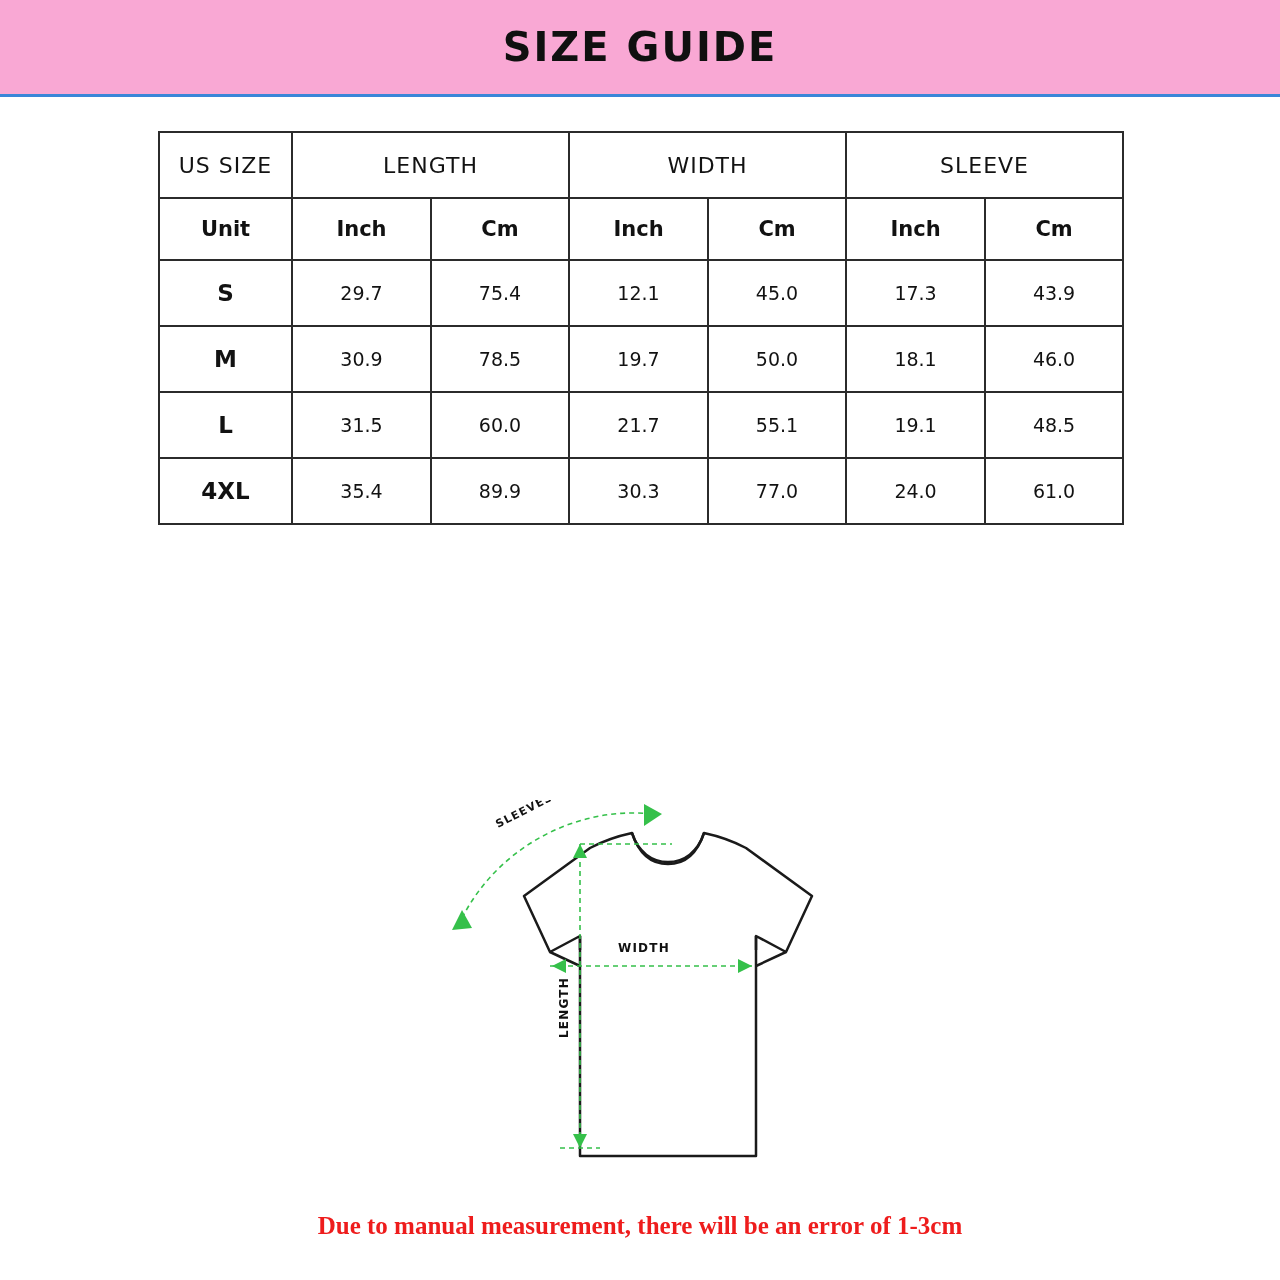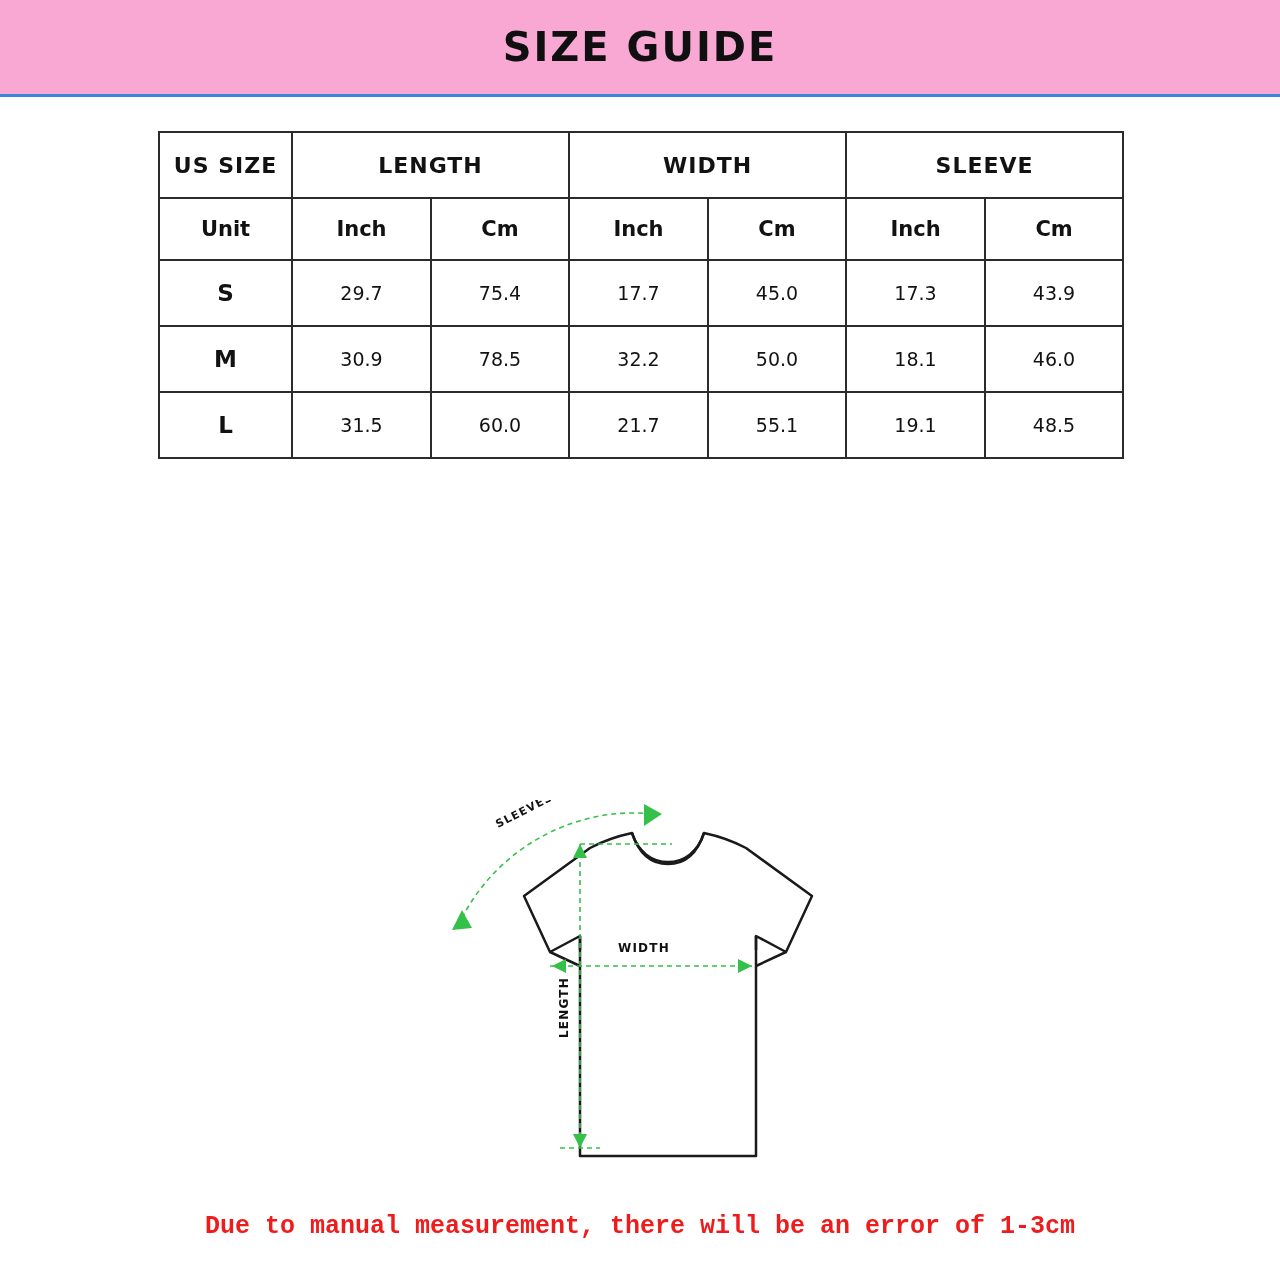--- a/index.html
+++ b/index.html
@@ -55,21 +55,21 @@
     background: #ffffff;
   }
   
   col.c-size   { width: 133px; }
   col.c-sub    { width: 139px; }
   col.c-sub2   { width: 138px; }
 
   tr.row-group th {
     height: 66px;
     font-size: 22px;
-    font-weight: bold;
+    font-weight: normal;
     letter-spacing: 1px;
     font-family: "DejaVu Sans", sans-serif;
   }
   tr.row-unit th {
     height: 62px;
     font-size: 21px;
     font-weight: bold;
     font-family: "DejaVu Sans", sans-serif;
   }
   tr.row-data td {
@@ -92,21 +92,21 @@
 
   
   .footnote {
     position: absolute;
     left: 0; top: 1212px;
     width: 1280px;
     text-align: center;
     font-size: 25px;
     font-weight: bold;
     color: #ee1c1c;
-    font-family: Liberation Mono, monospace;
+    font-family: Liberation Serif, serif;
   }
 </style>
 </head>
 <body>
 
 <div id="page">
 
   <div class="banner">
     <div class="banner-title">SIZE GUIDE</div>
   </div>
@@ -137,42 +137,51 @@
           <th>Cm</th>
           <th>Inch</th>
           <th>Cm</th>
         </tr>
       </thead>
       <tbody>
         <tr class="row-data">
           <td class="size-cell">S</td>
           <td>29.7</td>
           <td>75.4</td>
-          <td>17.7</td>
+          <td>12.1</td>
           <td>45.0</td>
           <td>17.3</td>
           <td>43.9</td>
         </tr>
         <tr class="row-data">
           <td class="size-cell">M</td>
           <td>30.9</td>
           <td>78.5</td>
-          <td>32.2</td>
+          <td>19.7</td>
           <td>50.0</td>
           <td>18.1</td>
           <td>46.0</td>
         </tr>
         <tr class="row-data">
           <td class="size-cell">L</td>
           <td>31.5</td>
           <td>60.0</td>
           <td>21.7</td>
           <td>55.1</td>
           <td>19.1</td>
           <td>48.5</td>
+        </tr>
+        <tr class="row-data">
+          <td class="size-cell">4XL</td>
+          <td>35.4</td>
+          <td>89.9</td>
+          <td>30.3</td>
+          <td>77.0</td>
+          <td>24.0</td>
+          <td>61.0</td>
         </tr>
       </tbody>
     </table>
   </div>
 
   <div class="diagram">
     <svg width="420" height="400" viewBox="0 0 420 400" xmlns="http://www.w3.org/2000/svg">
 
       <g fill="none" stroke="#1a1a1a" stroke-width="2.5" stroke-linejoin="round">
         <path d="M150 48

